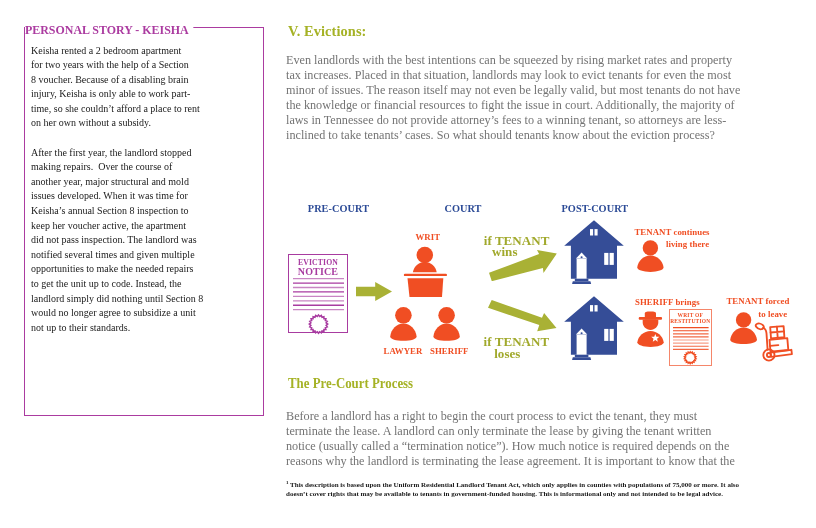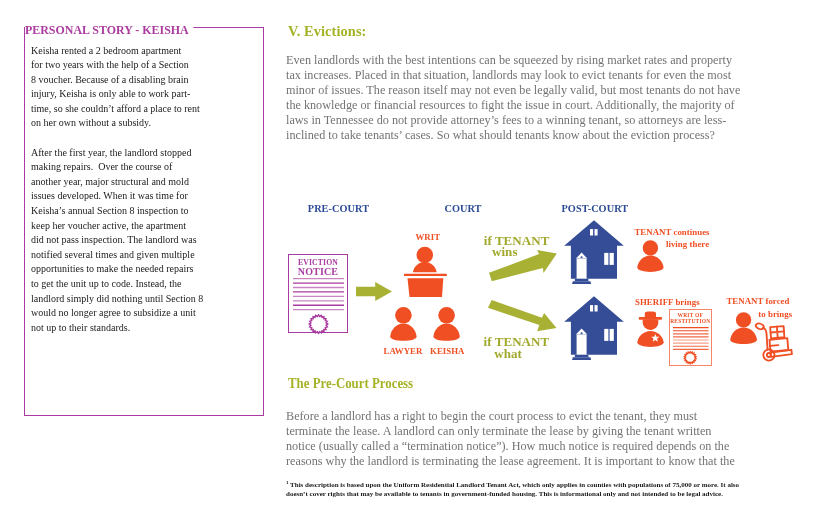--- a/index.html
+++ b/index.html
@@ -123,33 +123,33 @@
       <g>
         <circle cx="13.4" cy="9.3" r="8.3" fill="#f04e23"></circle>
         <path d="M0.2 30.4 C1.1 23.0 6.6 17.4 13.4 17.4 C20.2 17.4 25.7 23.0 26.6 30.4 C26.6 33.0 20.7 34.7 13.4 34.7 C6.1 34.7 0.2 33.0 0.2 30.4 Z" fill="#f04e23"></path>
       </g>
       <g>
         <circle cx="56.6" cy="9.3" r="8.3" fill="#f04e23"></circle>
         <path d="M43.4 30.4 C44.3 23.0 49.8 17.4 56.6 17.4 C63.4 17.4 68.9 23.0 69.8 30.4 C69.8 33.0 63.9 34.7 56.6 34.7 C49.3 34.7 43.4 33.0 43.4 30.4 Z" fill="#f04e23"></path>
       </g>
     </svg>
     <div class="lbl-orange" style="left:97.5px;top:150.5px;">LAWYER</div>
-    <div class="lbl-orange" style="left:144px;top:150.5px;">KEISHA</div>
+    <div class="lbl-orange" style="left:144px;top:150.5px;">SHERIFF</div>
 
     <div class="lbl-olive" style="left:197.8px;top:37.7px;">if TENANT</div>
     <div class="lbl-olive" style="left:206px;top:49.1px;">wins</div>
     <svg class="arrow-up" viewBox="0 0 68 31.5" width="68" height="31.5">
       <path d="M0.0 22.8 L2.8 31.2 L53.9 17.9 L54.5 23.0 L67.8 3.6 L48.0 0.0 L50.1 4.0 Z" fill="#a9b135"></path>
     </svg>
 
     <svg class="arrow-down" viewBox="0 0 68.7 31.6" width="68.7" height="31.6">
       <path d="M3.7 0.0 L0.0 7.8 L51.3 24.9 L49.2 31.3 L68.5 27.9 L56.1 12.9 L54.0 17.7 Z" fill="#a9b135"></path>
     </svg>
     <div class="lbl-olive" style="left:197.6px;top:139.0px;">if TENANT</div>
-    <div class="lbl-olive" style="left:208.2px;top:151.3px;">what</div>
+    <div class="lbl-olive" style="left:208.2px;top:151.3px;">loses</div>
 
     <svg class="house house1" viewBox="0 0 60.5 64.5" width="60.5" height="64.5">
       <path d="M30.0 0.3 L59.8 25.7 L53.0 25.7 L53.0 58.8 L6.9 58.8 L6.9 25.7 L0.2 25.7 Z" fill="#354d97"></path>
       <rect x="26.0" y="9.1" width="3.1" height="6.4" fill="#ffffff"></rect>
       <rect x="30.5" y="9.1" width="3.1" height="6.4" fill="#ffffff"></rect>
       <rect x="40.2" y="32.9" width="4.2" height="12.0" fill="#ffffff"></rect>
       <rect x="45.6" y="32.9" width="4.2" height="12.0" fill="#ffffff"></rect>
       <path d="M17.6 32.6 L11.9 38.6 L23.3 38.6 Z" fill="#ffffff"></path>
       <circle cx="17.6" cy="37.2" r="1.05" fill="#354d97"></circle>
       <rect x="12.6" y="38.6" width="10.0" height="20.2" fill="#ffffff"></rect>
@@ -200,21 +200,21 @@
           <line x1="3.0" y1="19.2" x2="38.6" y2="19.2" opacity="0.85"></line>
           <line x1="3.0" y1="22.3" x2="38.6" y2="22.3" opacity="0.85"></line>
         </g>
         <g>
             <path class="seal2" d="M20.20 24.70 L21.02 26.07 L22.25 25.06 L22.55 26.63 L24.06 26.10 L23.80 27.68 L25.40 27.70 L24.62 29.09 L26.11 29.66 L24.90 30.70 L26.11 31.74 L24.62 32.31 L25.40 33.70 L23.80 33.72 L24.06 35.30 L22.55 34.77 L22.25 36.34 L21.02 35.33 L20.20 36.70 L19.38 35.33 L18.15 36.34 L17.85 34.77 L16.34 35.30 L16.60 33.72 L15.00 33.70 L15.78 32.31 L14.29 31.74 L15.50 30.70 L14.29 29.66 L15.78 29.09 L15.00 27.70 L16.60 27.68 L16.34 26.10 L17.85 26.63 L18.15 25.06 L19.38 26.07 Z" fill="none" stroke="#f04e23" stroke-width="1.3"></path>
           </g>
       </svg>
     </div>
 
     <div class="lbl-orange" style="left:440.4px;top:101.4px;">TENANT forced</div>
-    <div class="lbl-orange" style="left:472.3px;top:114px;">to brings</div>
+    <div class="lbl-orange" style="left:472.3px;top:114px;">to leave</div>
     <svg class="person-leave" viewBox="0 0 27.2 32.4" width="27.2" height="32.4">
       <circle cx="13.6" cy="7.9" r="7.7" fill="#f04e23"></circle>
       <path d="M0.2 27.8 C1.1 20.9 6.7 15.6 13.6 15.6 C20.5 15.6 26.1 20.9 27.0 27.8 C27.0 30.2 21.0 32.1 13.6 32.1 C6.2 32.1 0.2 30.2 0.2 27.8 Z" fill="#f04e23"></path>
     </svg>
     <svg class="dolly" viewBox="0 0 39.5 40" width="39.5" height="40">
       <g fill="none" stroke="#f04e23" stroke-width="1.85" stroke-linejoin="round" stroke-linecap="round">
         <path d="M2.2 4.8 C1.2 3.6 1.8 2.0 3.7 1.6 C5.6 1.2 8.4 2.3 9.4 3.8 C10.4 5.3 9.5 6.8 7.6 7.2 C5.7 7.6 3.2 6.3 2.2 4.8 Z"></path>
         <path d="M9.0 5.9 C11.4 6.7 12.3 8.8 12.5 11.4 L13.6 27.8"></path>
         <path d="M16.2 5.2 L29.6 4.1 L30.4 15.2 L17.0 16.3 Z"></path>
         <path d="M16.6 10.5 L30.0 9.4 M22.9 4.7 L23.7 15.8"></path>

